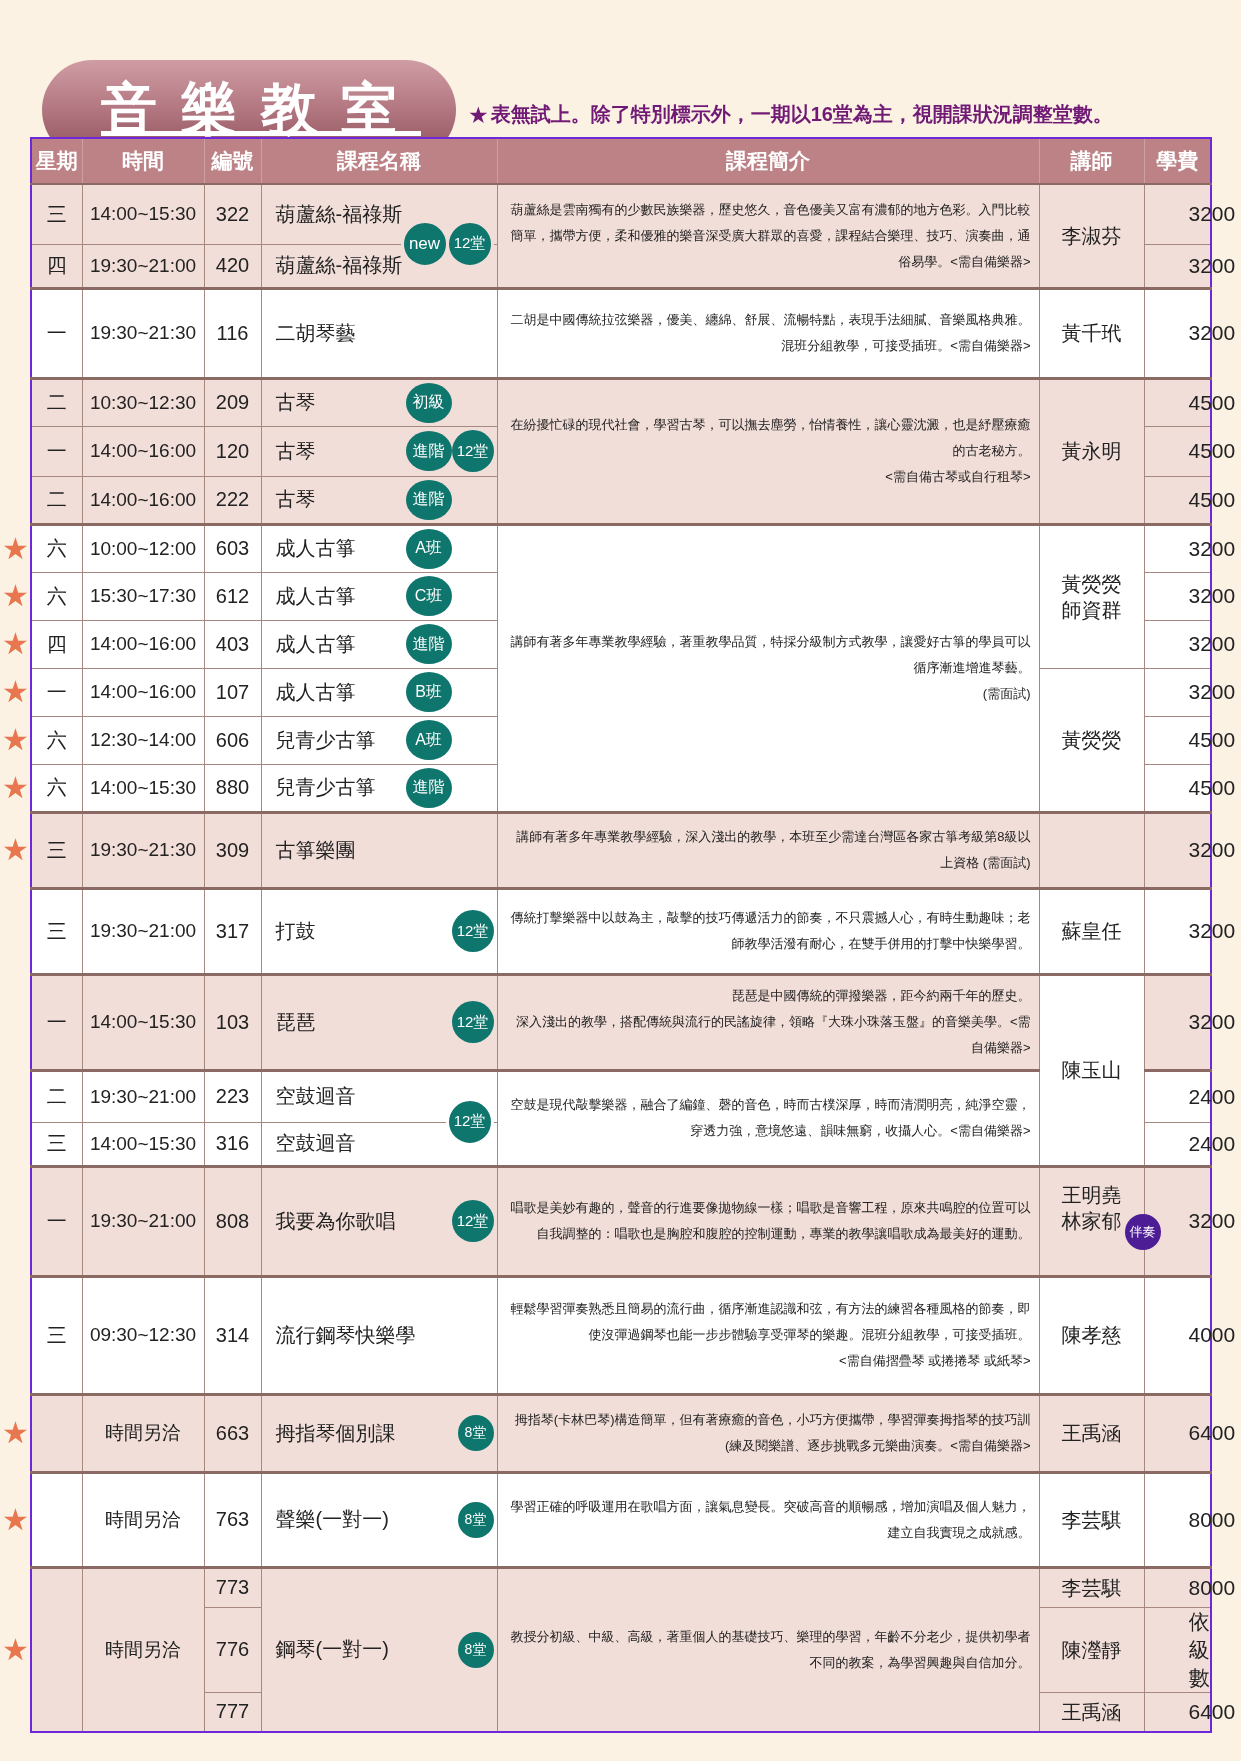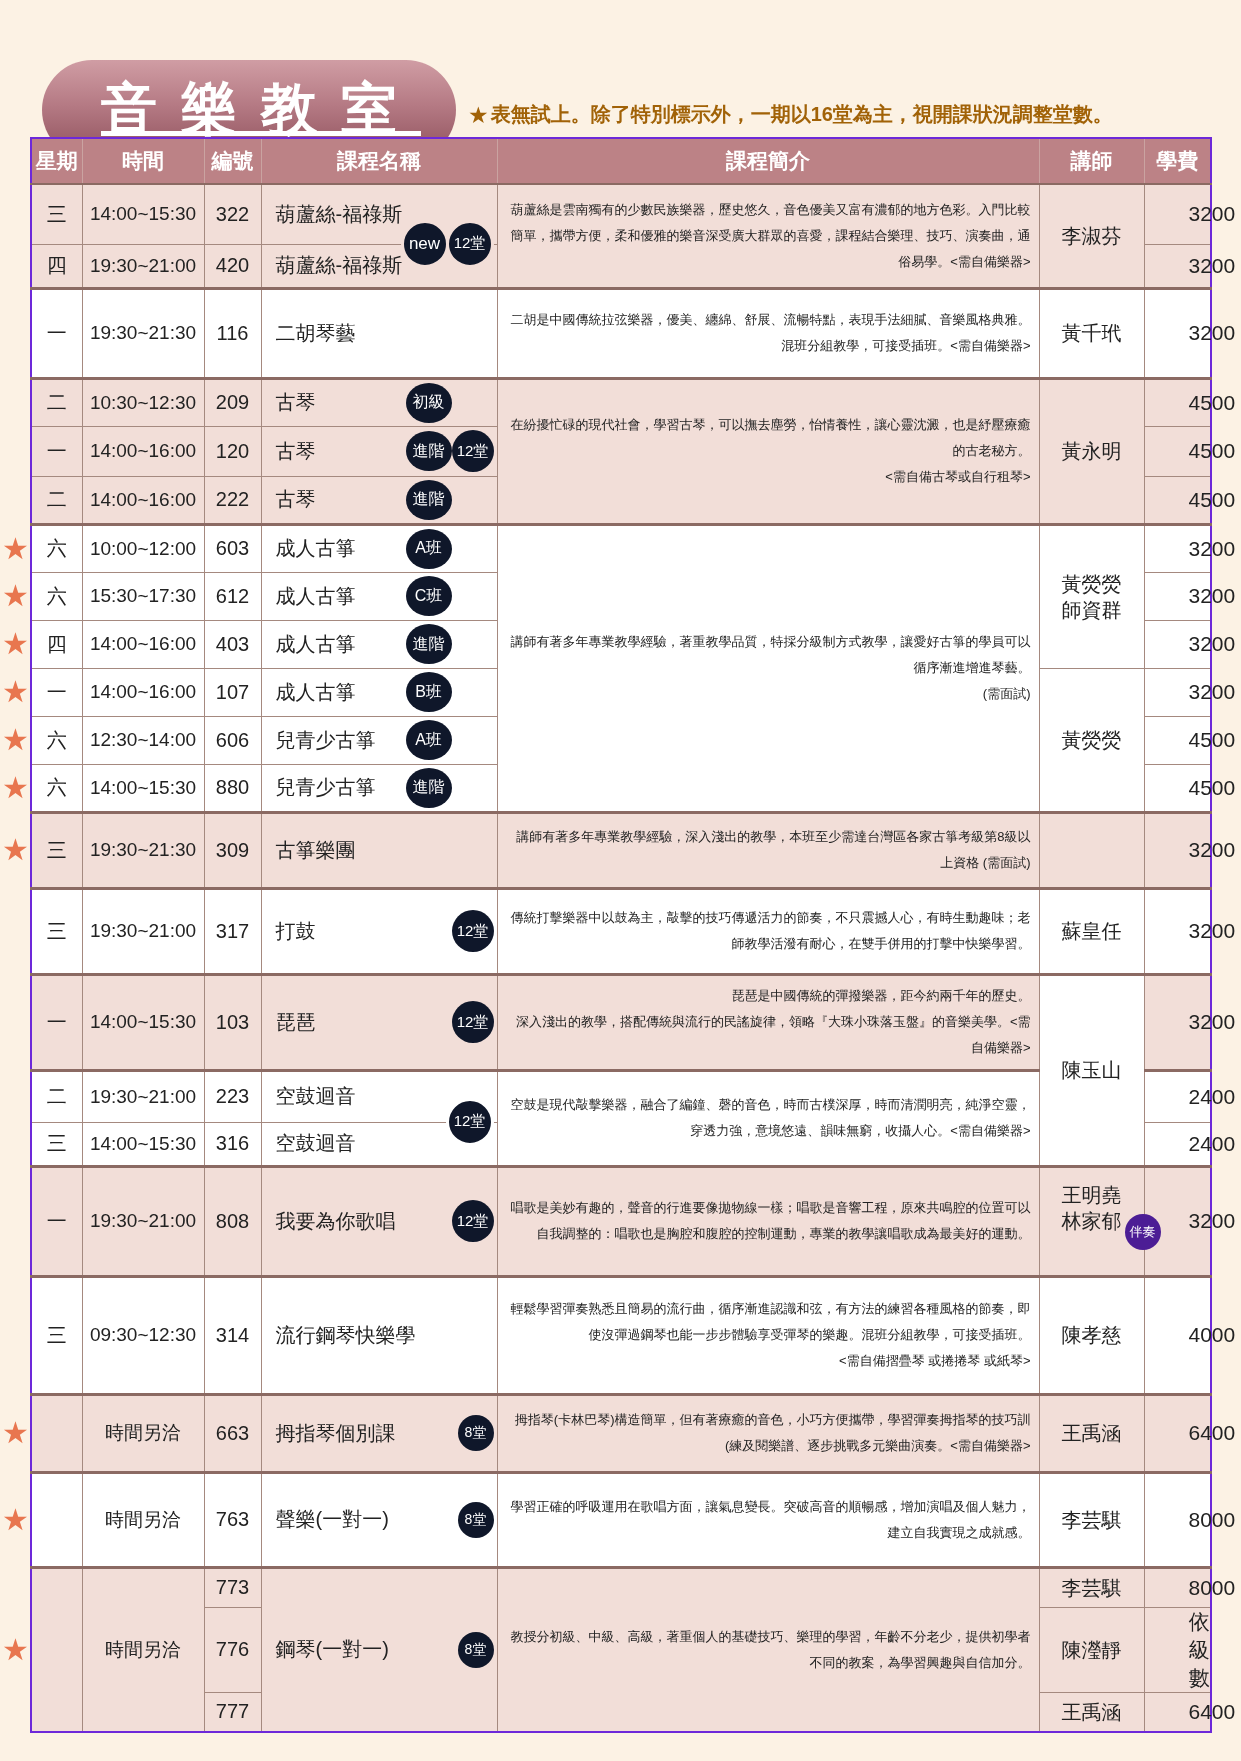--- a/index.html
+++ b/index.html
@@ -13,21 +13,21 @@
   .title-pill{
     position:absolute;left:42px;top:60px;width:414px;height:100px;
     border-radius:50px;
     background:linear-gradient(180deg,#d09da4 0%,#b57a84 45%,#8d4f5a 100%);
     display:flex;align-items:center;justify-content:center;
     color:#fff;font-size:56px;font-weight:bold;letter-spacing:24px;text-indent:24px;text-decoration:underline;
   }
   
   .note{
     position:absolute;left:468px;top:101px;width:660px;
-    color:#a16207;font-size:20px;font-weight:bold;white-space:nowrap;
+    color:#701a75;font-size:20px;font-weight:bold;white-space:nowrap;
   }
   .note .star-glyph{font-size:23px;vertical-align:-2px;margin-right:2px;}
   
   table{
     border-collapse:collapse;table-layout:fixed;
     position:absolute;left:30px;top:137px;width:1180px;
     background:#fff;
     border:2px solid #6d28d9;
   }
   th{
@@ -49,21 +49,21 @@
   td.num{font-size:20px;}
   td.course{text-align:left;padding-left:14px;font-size:20px;}
   td.desc{
     text-align:right;font-size:13px;line-height:26px;
     padding:5px 8px 5px 9px;white-space:pre-line;
   }
   td.teacher{font-size:20px;line-height:26px;white-space:pre-line;}
   td.fee{font-size:21px;padding-left:44px;}
   
   .badge{
-    position:absolute;background:#0f172a;color:#fff;
+    position:absolute;background:#0f766e;color:#fff;
     border-radius:50%;display:flex;align-items:center;justify-content:center;
     z-index:4;box-sizing:content-box;
   }
   .b-oval{width:46px;height:40px;font-size:16px;top:50%;transform:translateY(-50%);}
   .b-c12{width:42px;height:42px;font-size:15px;top:50%;transform:translateY(-50%);}
   .b-c8{width:36px;height:36px;font-size:14px;top:50%;transform:translateY(-50%);}
   .pos-a{right:45px;}
   .pos-b{right:3px;}
   .straddle{top:auto;bottom:-24px;transform:none;}
   .ring-pink{border:3px solid #f2ded8;}

